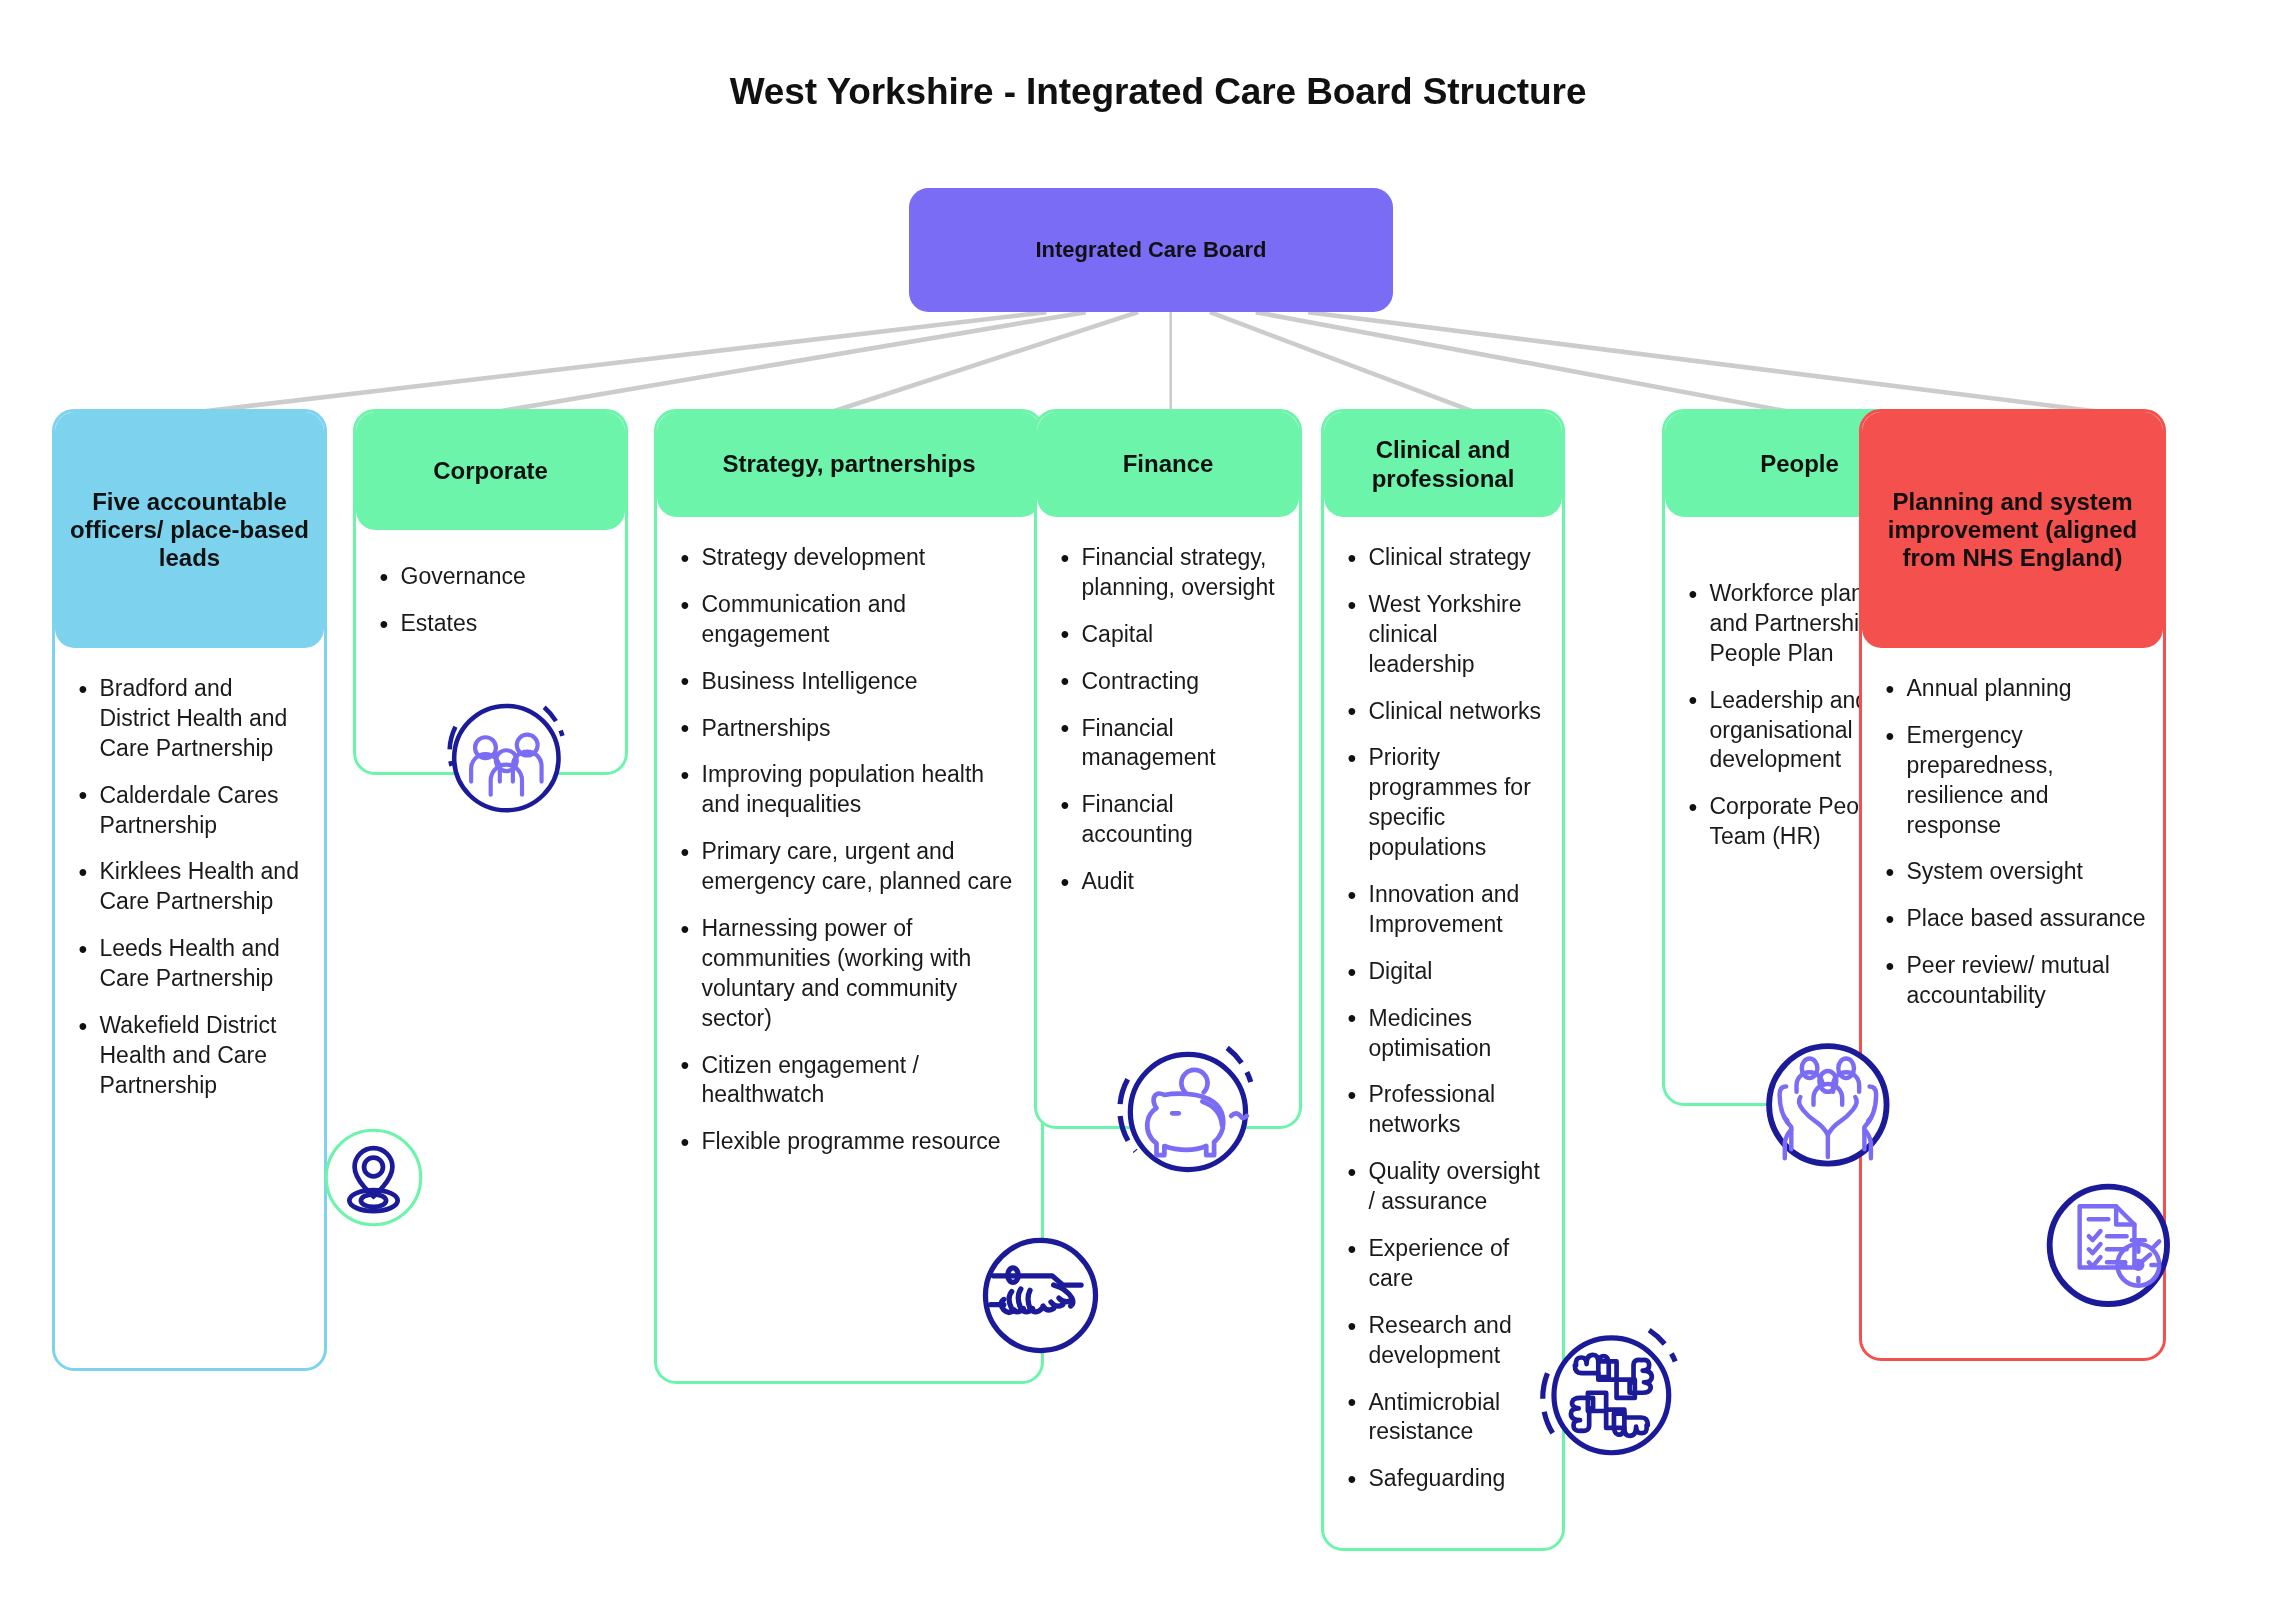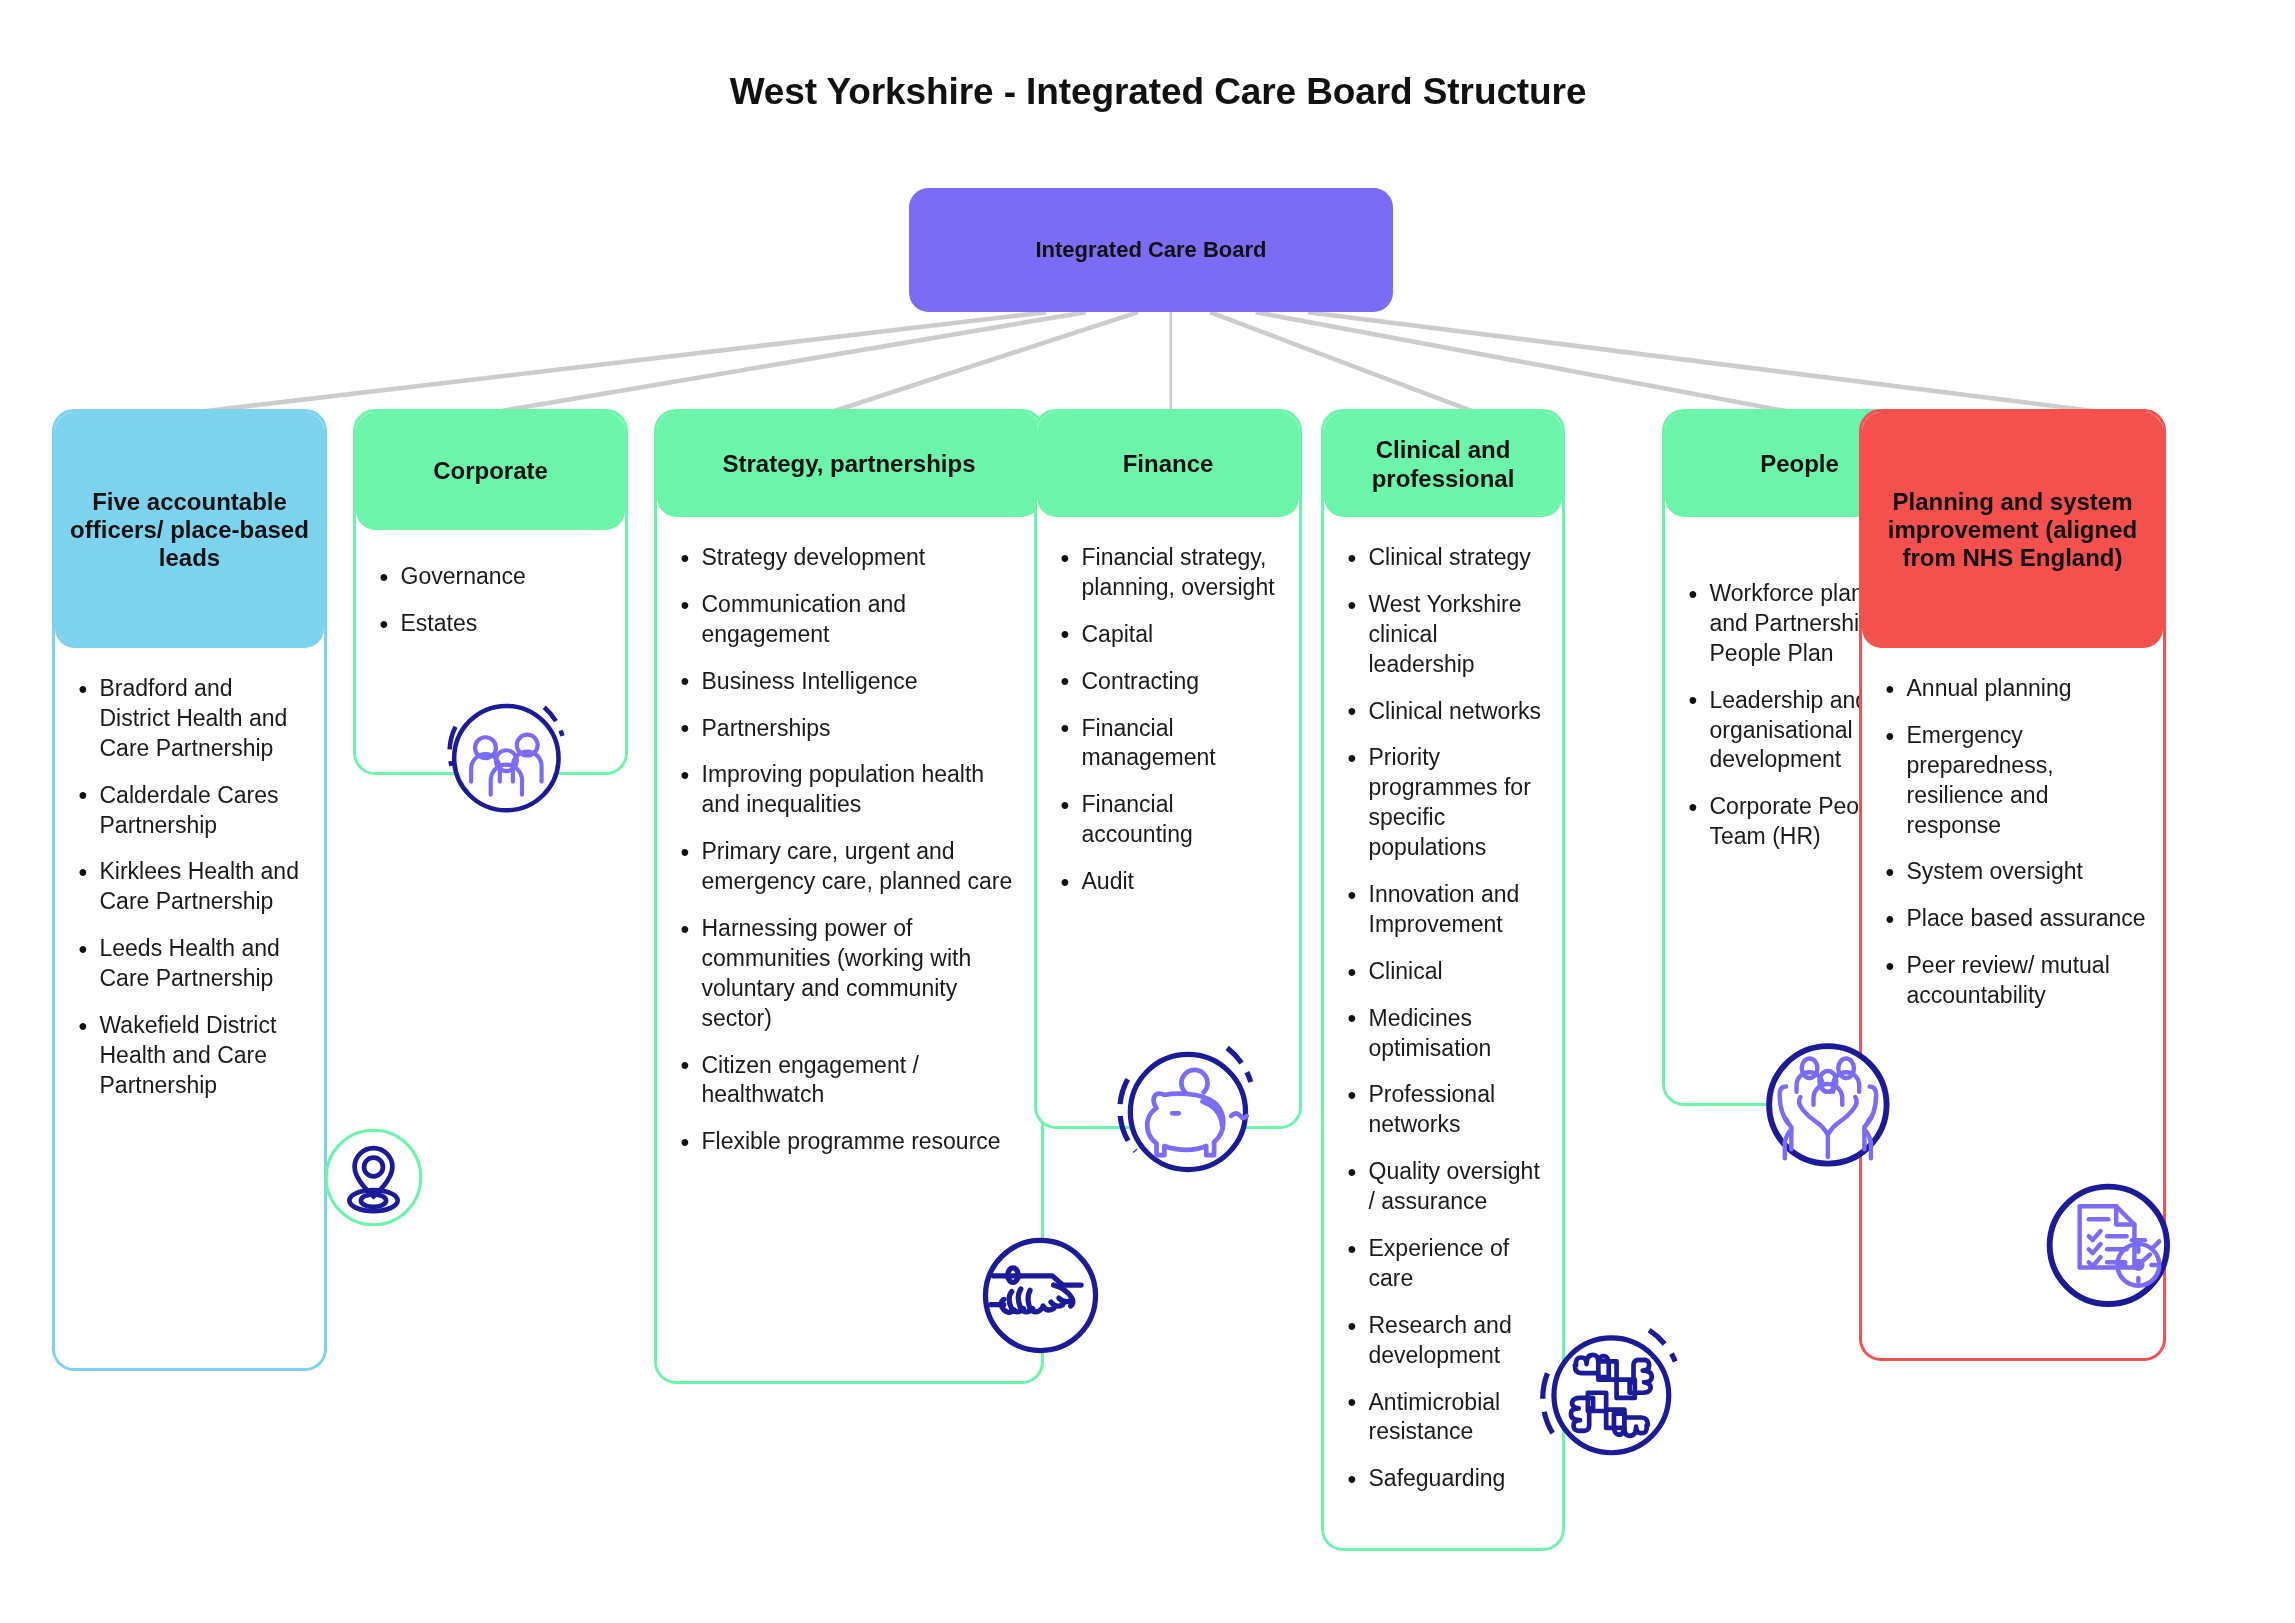--- a/index.html
+++ b/index.html
@@ -168,21 +168,21 @@
     <div class="col-head" style="background:#6df4ab; height:105px;">
       <span>Clinical and professional</span>
     </div>
     <div class="col-body" style="top:131px;">
       <ul>
         <li>Clinical strategy</li>
         <li>West Yorkshire clinical leadership</li>
         <li>Clinical networks</li>
         <li>Priority programmes for specific populations</li>
         <li>Innovation and Improvement</li>
-        <li>Clinical</li>
+        <li>Digital</li>
         <li>Medicines optimisation</li>
         <li>Professional networks</li>
         <li>Quality oversight / assurance</li>
         <li>Experience of care</li>
         <li>Research and development</li>
         <li>Antimicrobial resistance</li>
         <li>Safeguarding</li>
       </ul>
     </div>
   </div>

